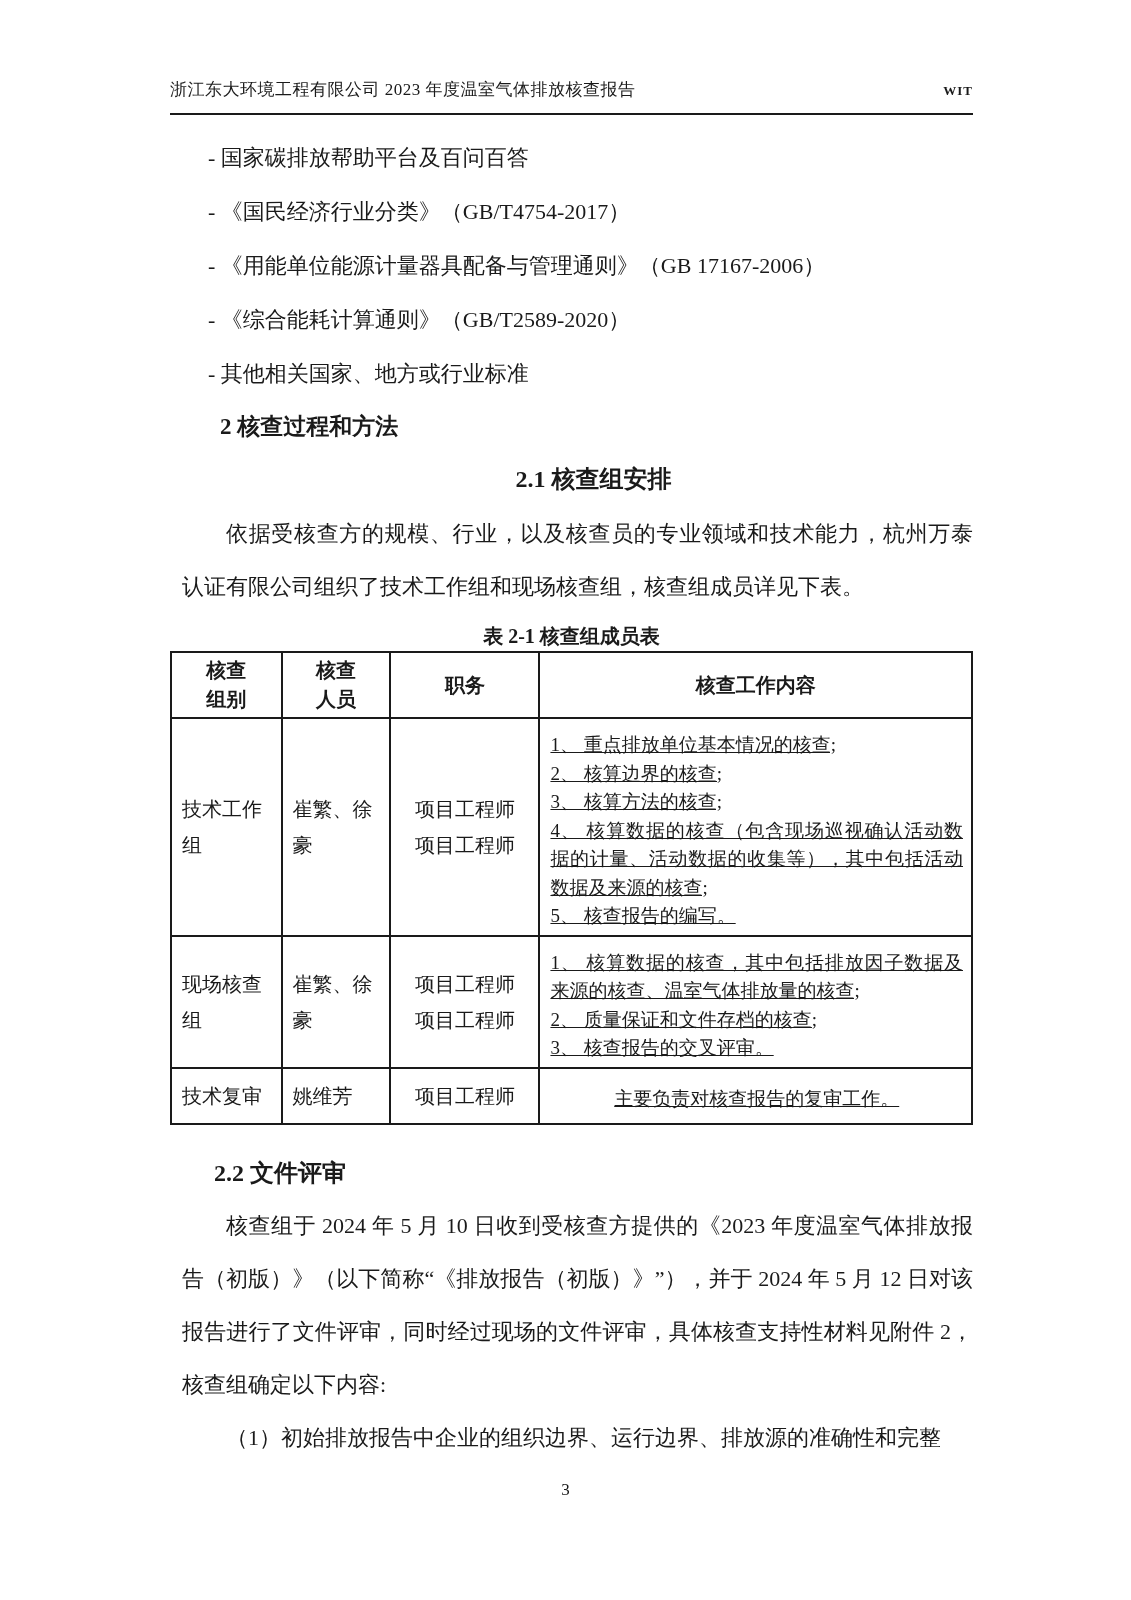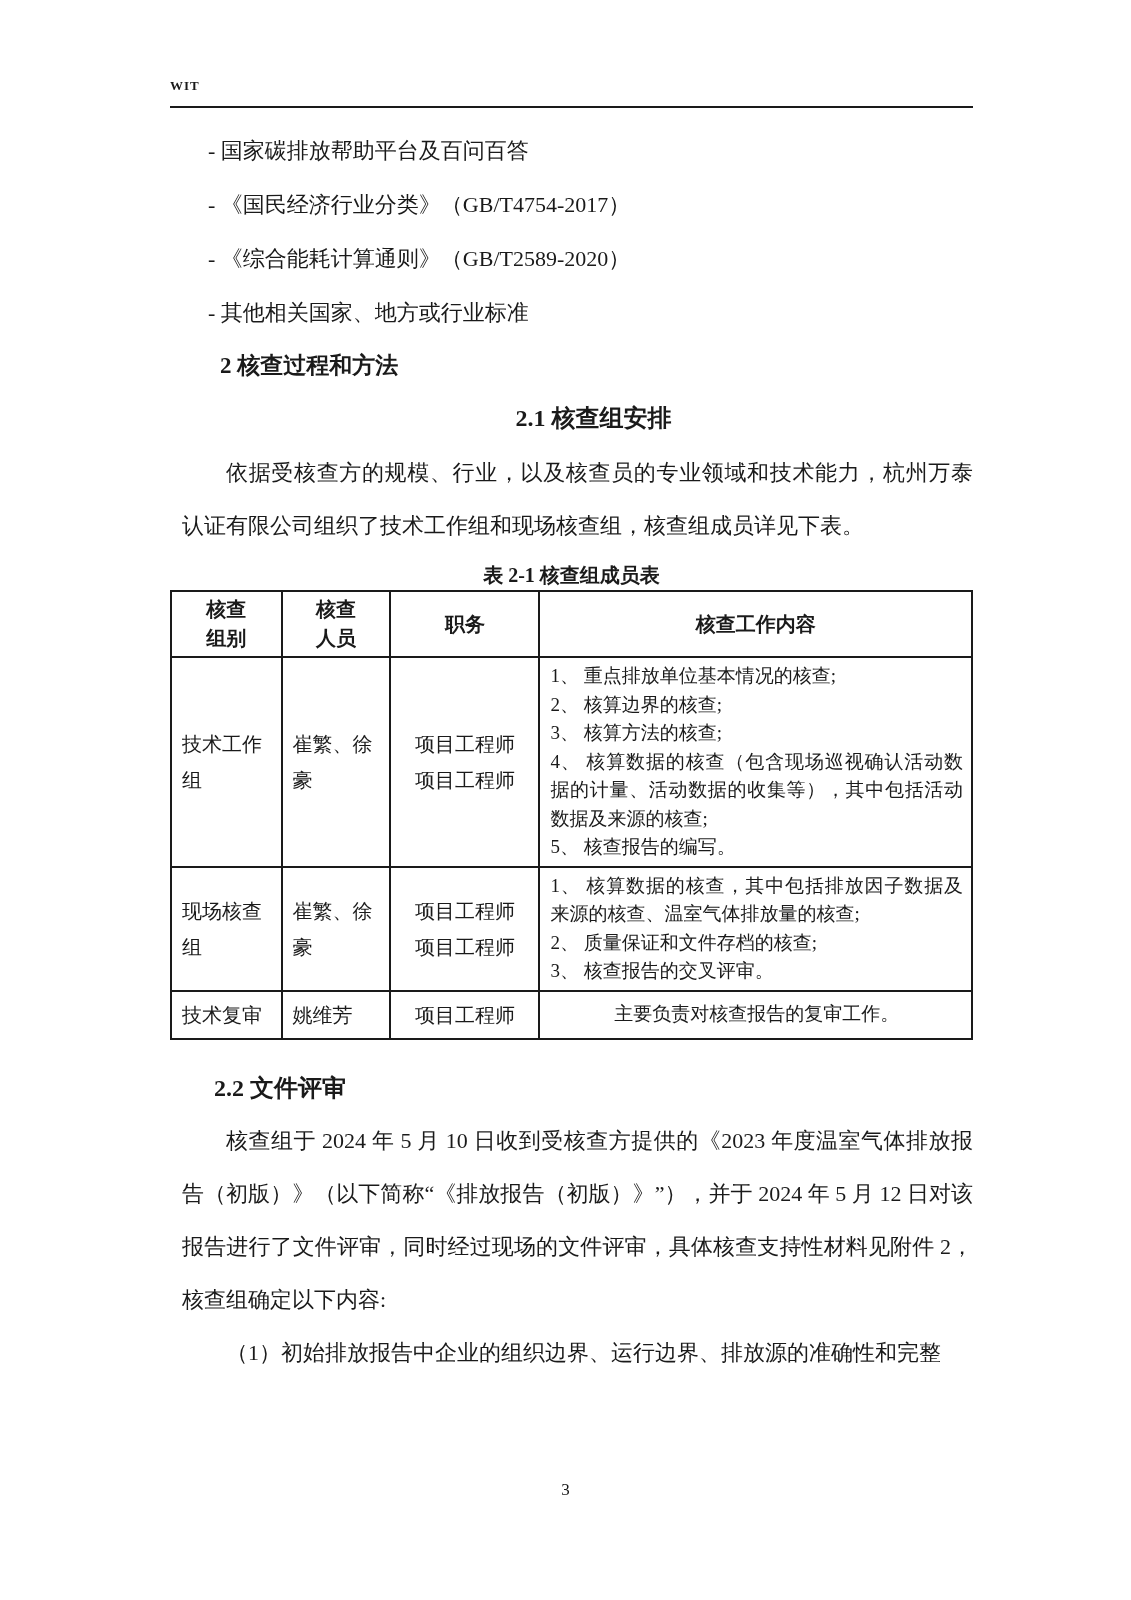--- a/index.html
+++ b/index.html
@@ -79,49 +79,52 @@
     text-align: left;
     font-size: 20px;
     line-height: 36px;
     padding: 2px 10px;
   }
   td.c-role { text-align: center; font-size: 20px; padding: 2px 6px; }
   td.c-role div { line-height: 36px; }
   td.c-content {
     font-size: 19px;
     line-height: 28.5px;
-    padding: 4px 8px 4px 10px;
+    padding: 12px 8px 4px 10px;
     text-align: justify;
+    text-decoration: underline;
   }
   tr.r-single td { height: 38px; }
   tr.r-single td.c-content { text-align: center; }
 
   
   .page-number {
     position: absolute;
     left: 0; right: 0;
     bottom: 100px;
     text-align: center;
     font-size: 17px;
   }
 </style>
 </head>
 <body>
 
 <div class="page">
 
   <div class="header">
+    <span class="header-title">浙江东大环境工程有限公司 2023 年度温室气体排放核查报告</span>
     <span class="header-logo">WIT</span>
   </div>
 
   <div class="content">
 
     <ul class="ref-list">
       <li class="ref-item">- 国家碳排放帮助平台及百问百答</li>
       <li class="ref-item">- 《国民经济行业分类》（GB/T4754-2017）</li>
+      <li class="ref-item">- 《用能单位能源计量器具配备与管理通则》（GB 17167-2006）</li>
       <li class="ref-item">- 《综合能耗计算通则》（GB/T2589-2020）</li>
       <li class="ref-item">- 其他相关国家、地方或行业标准</li>
     </ul>
 
     <div class="h-sec">2  核查过程和方法</div>
     <div class="h-sub">2.1  核查组安排</div>
     <p class="para">依据受核查方的规模、行业，以及核查员的专业领域和技术能力，杭州万泰认证有限公司组织了技术工作组和现场核查组，核查组成员详见下表。</p>
 
     <div class="table-caption">表 2-1  核查组成员表</div>
 

